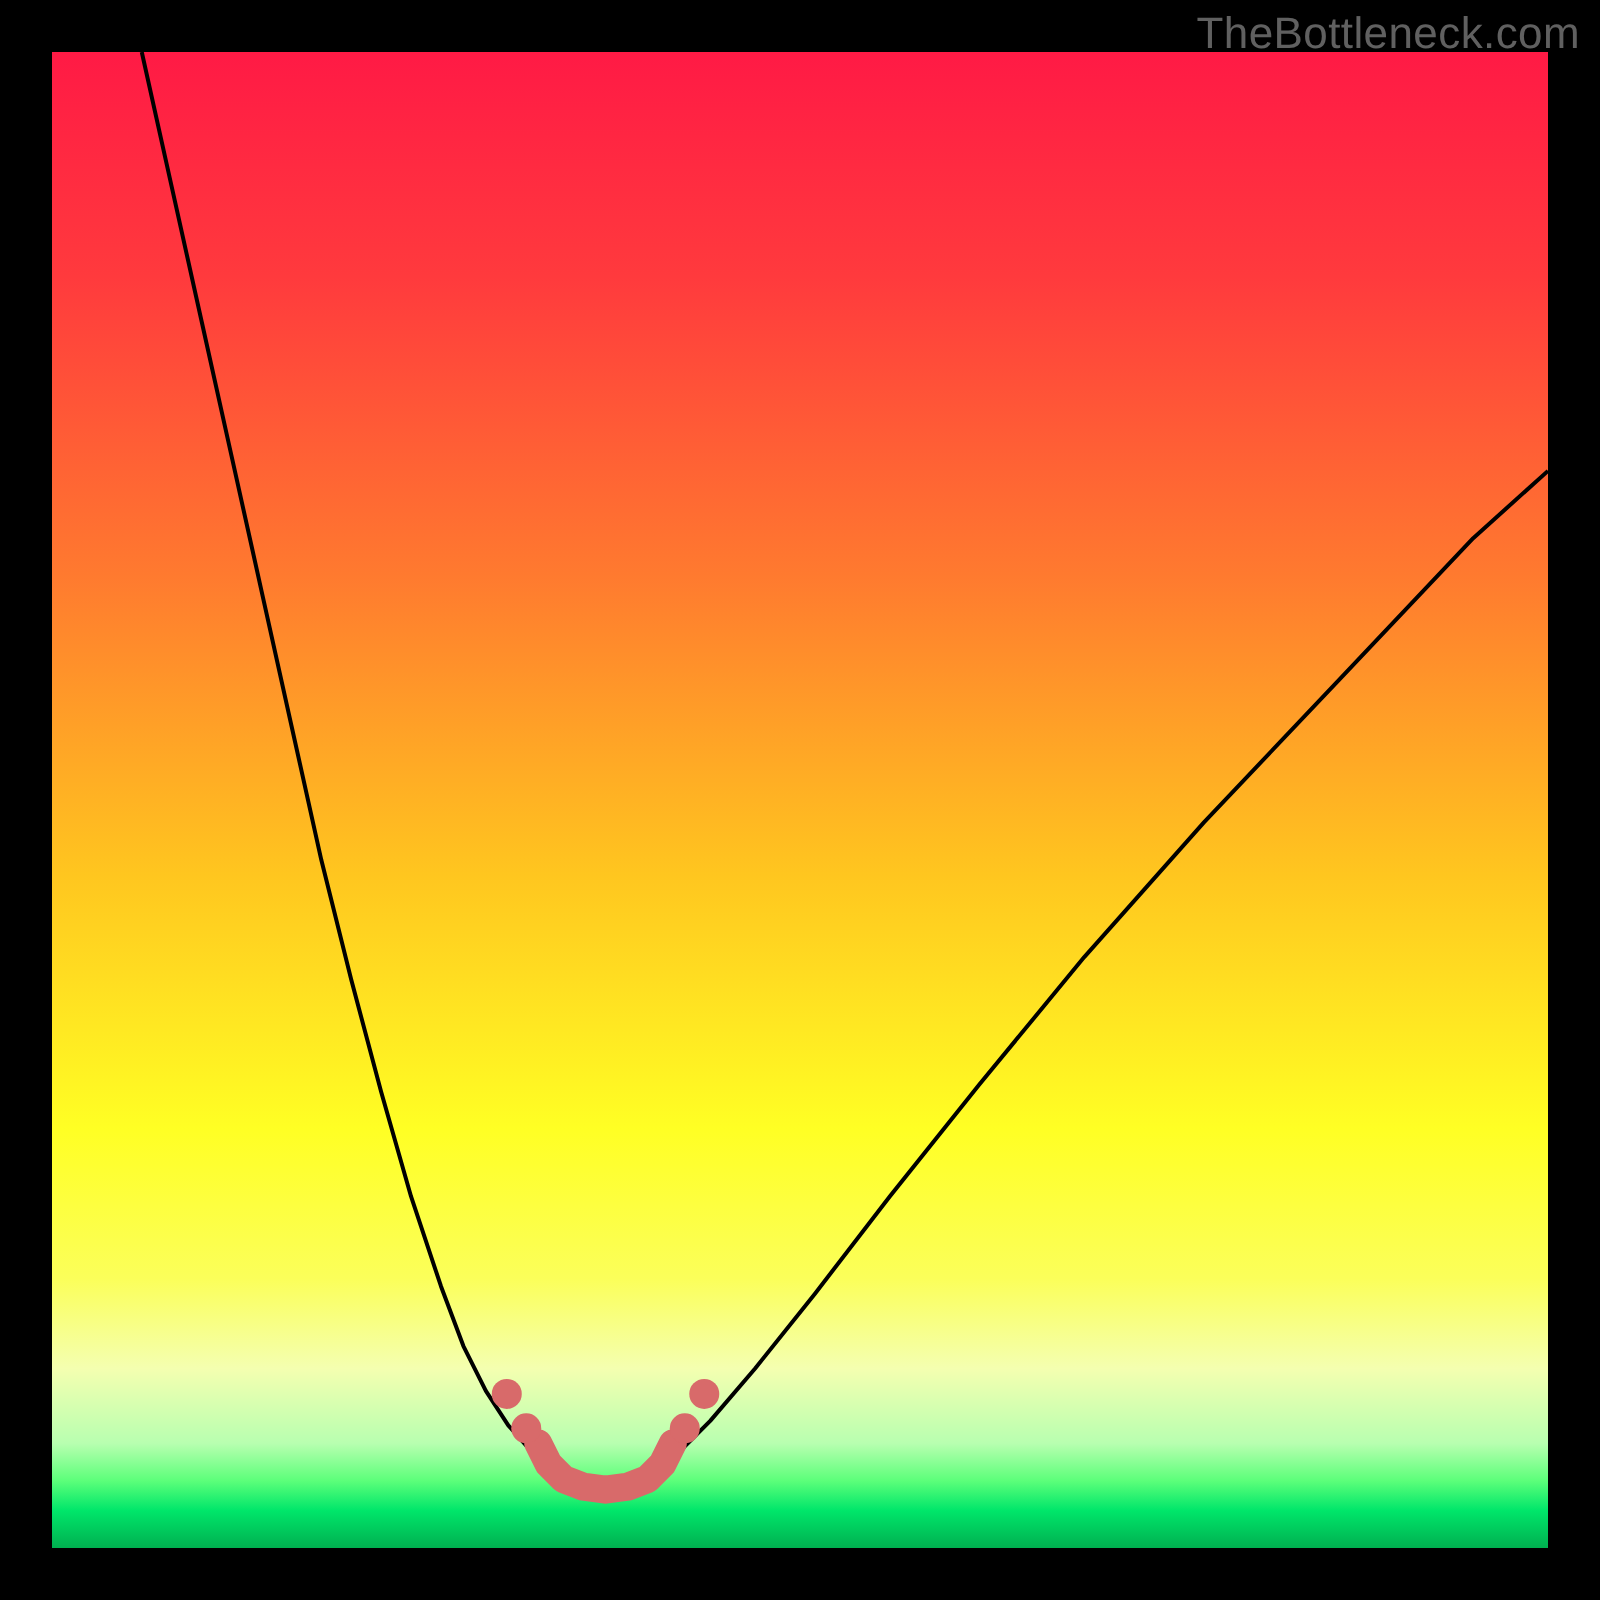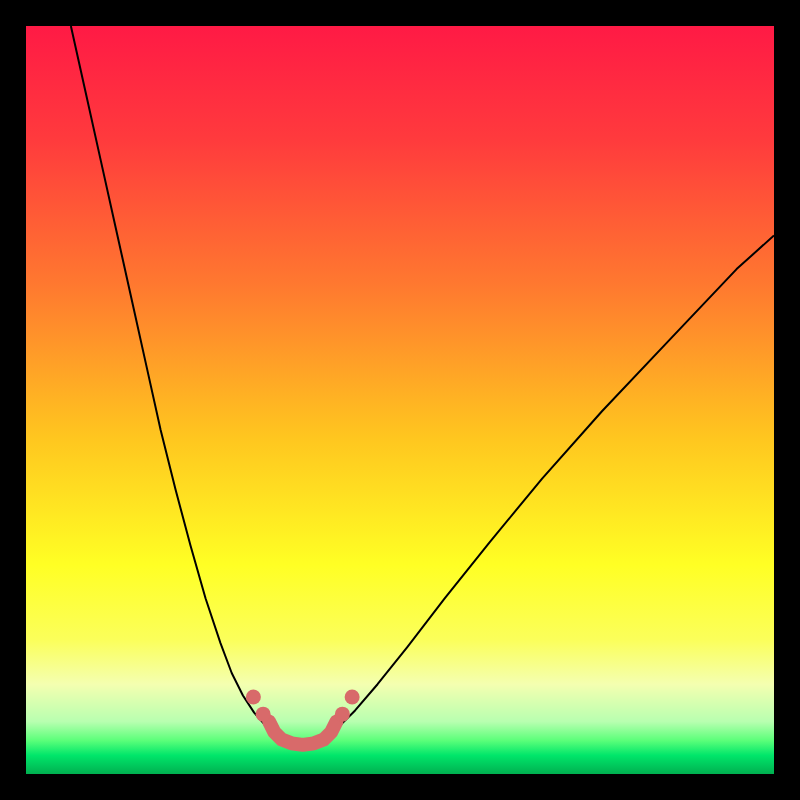--- a/index.html
+++ b/index.html
@@ -30,20 +30,21 @@
     color: #606060;
     font-size: 22px;
     letter-spacing: 0.2px;
     font-weight: 400;
   }
 </style>
 </head>
 <body>
 
 <div class="frame">
+  <div class="watermark">TheBottleneck.com</div>
   <div class="plot-area">
     <svg id="chart-svg" width="748" height="748" viewBox="0 0 748 748">
         <defs>
           <linearGradient id="bg-grad" x1="0" y1="0" x2="0" y2="1">
             <stop offset="0%" stop-color="#ff1a45"></stop>
             <stop offset="15%" stop-color="#ff3a3d"></stop>
             <stop offset="35%" stop-color="#ff7a2f"></stop>
             <stop offset="55.00000000000001%" stop-color="#ffc61f"></stop>
             <stop offset="72%" stop-color="#ffff24"></stop>
             <stop offset="82%" stop-color="#fbff5a"></stop>

